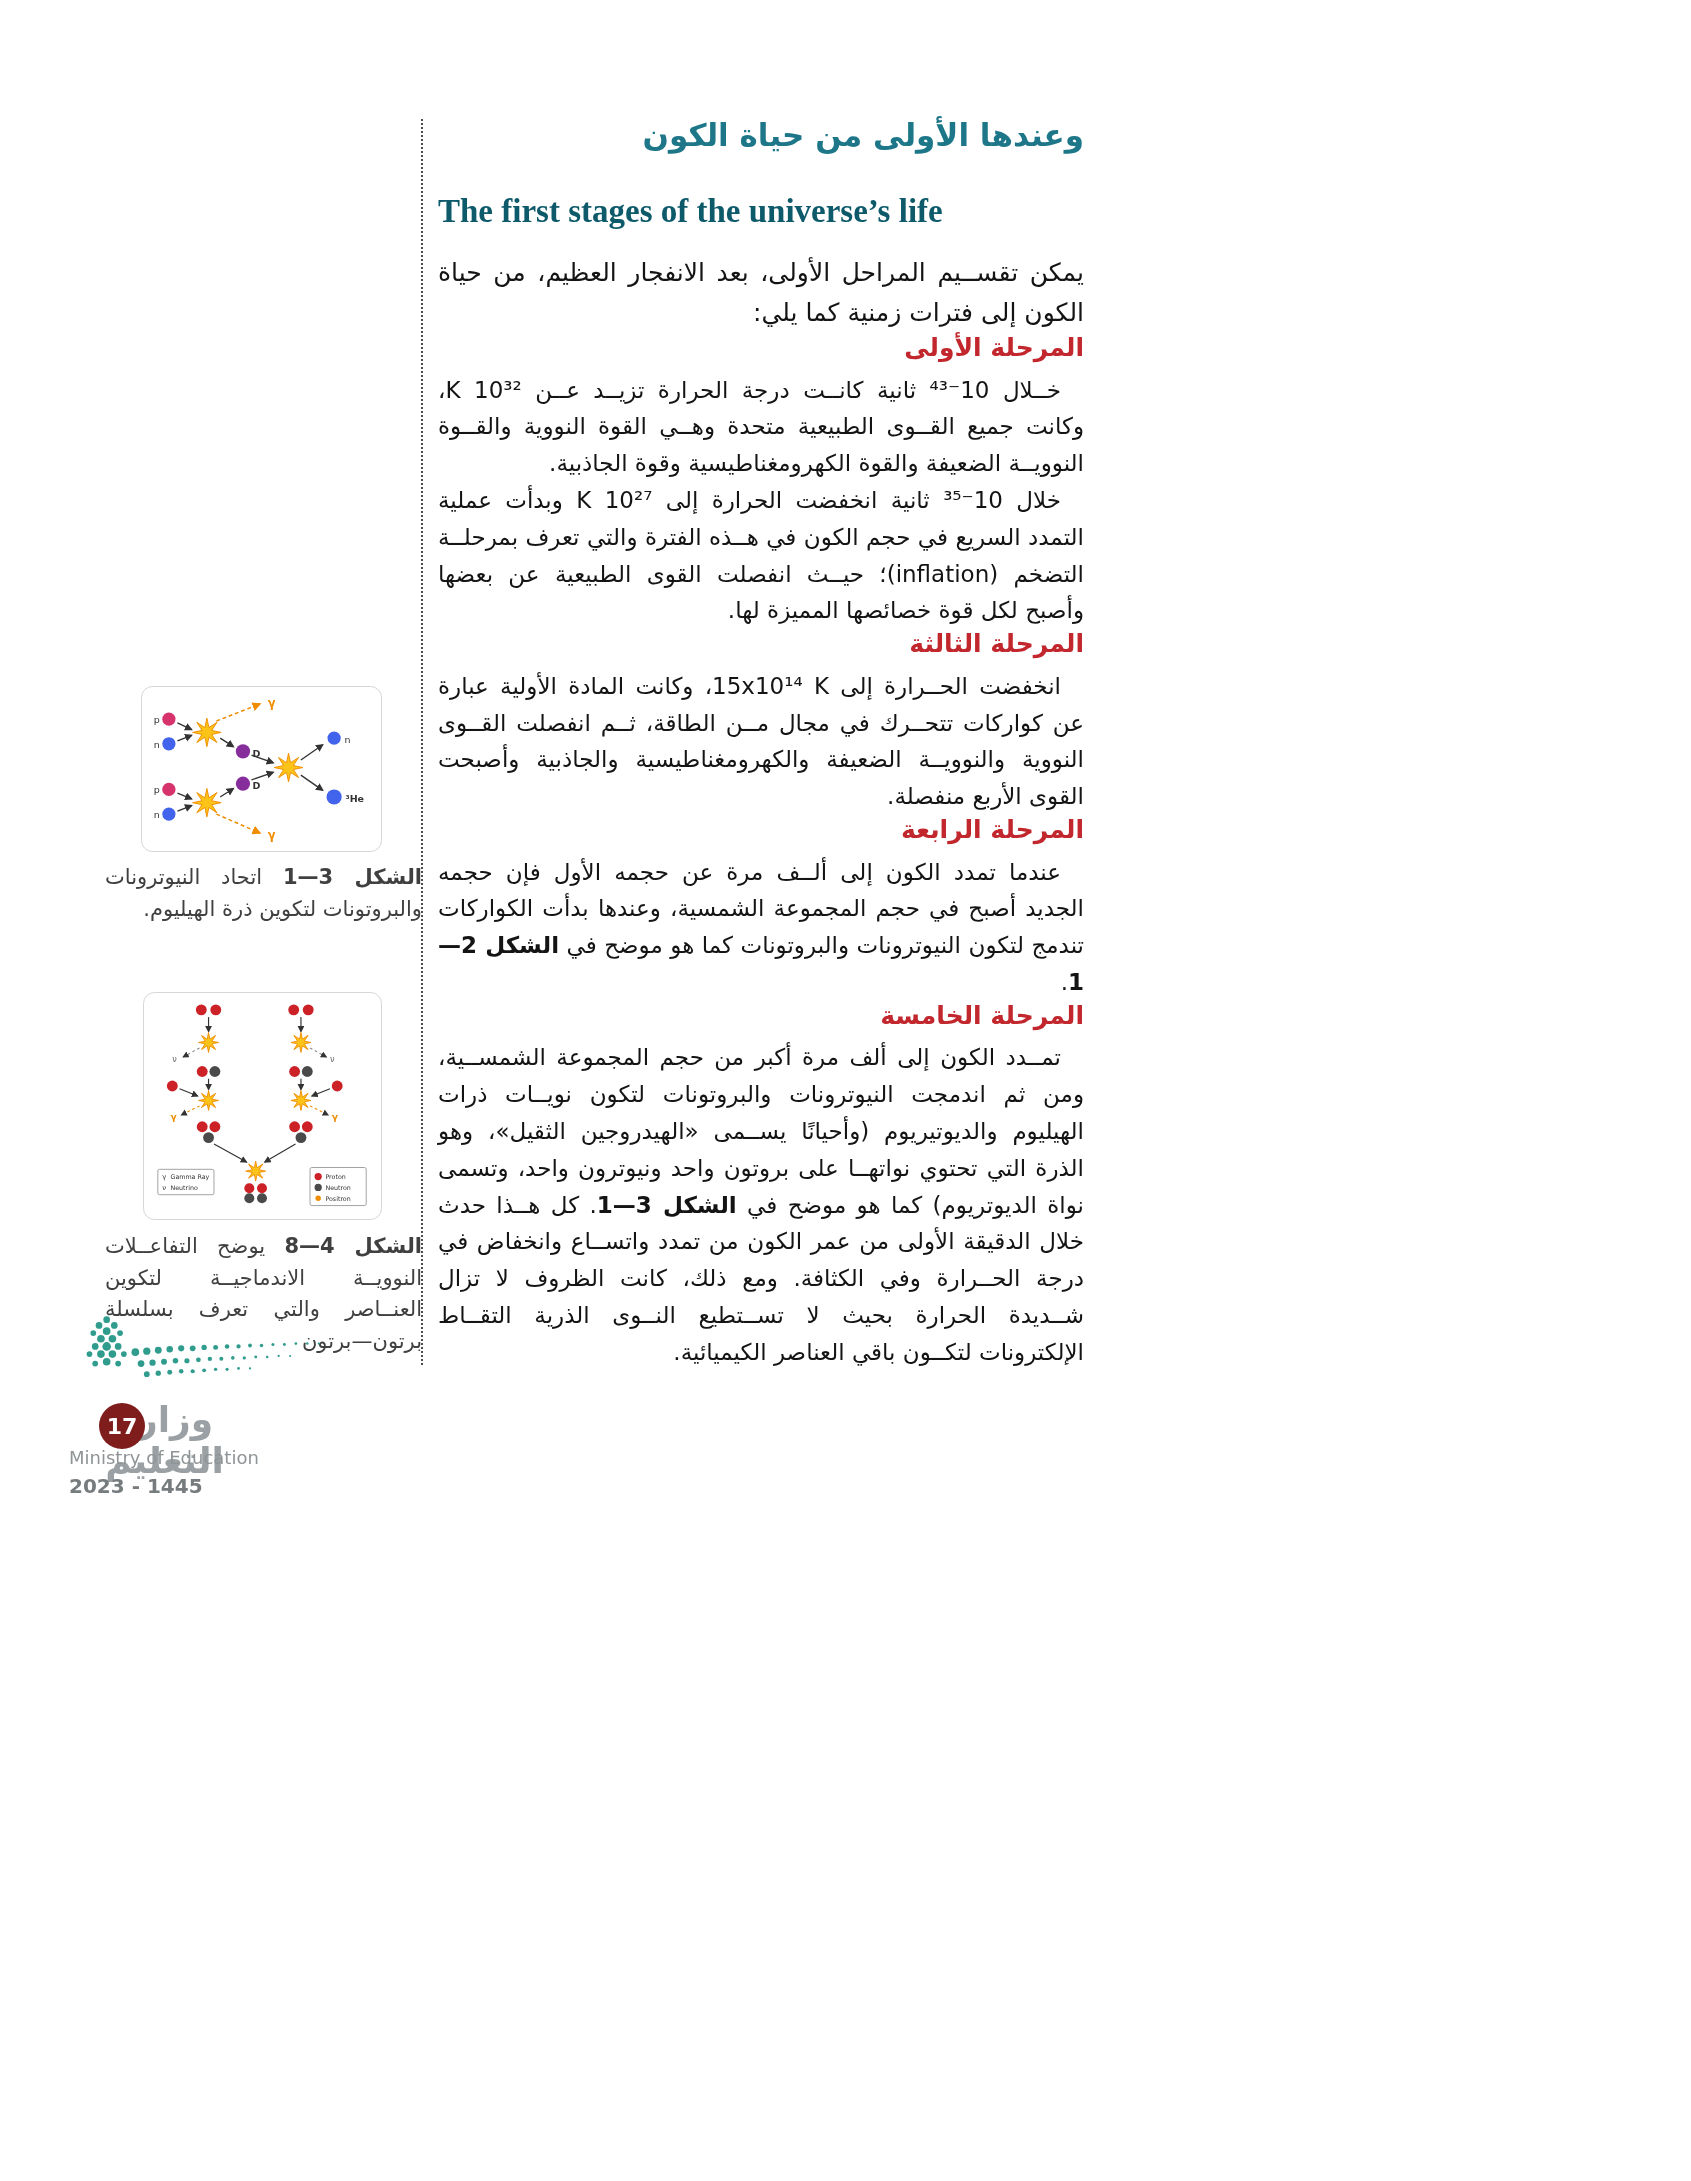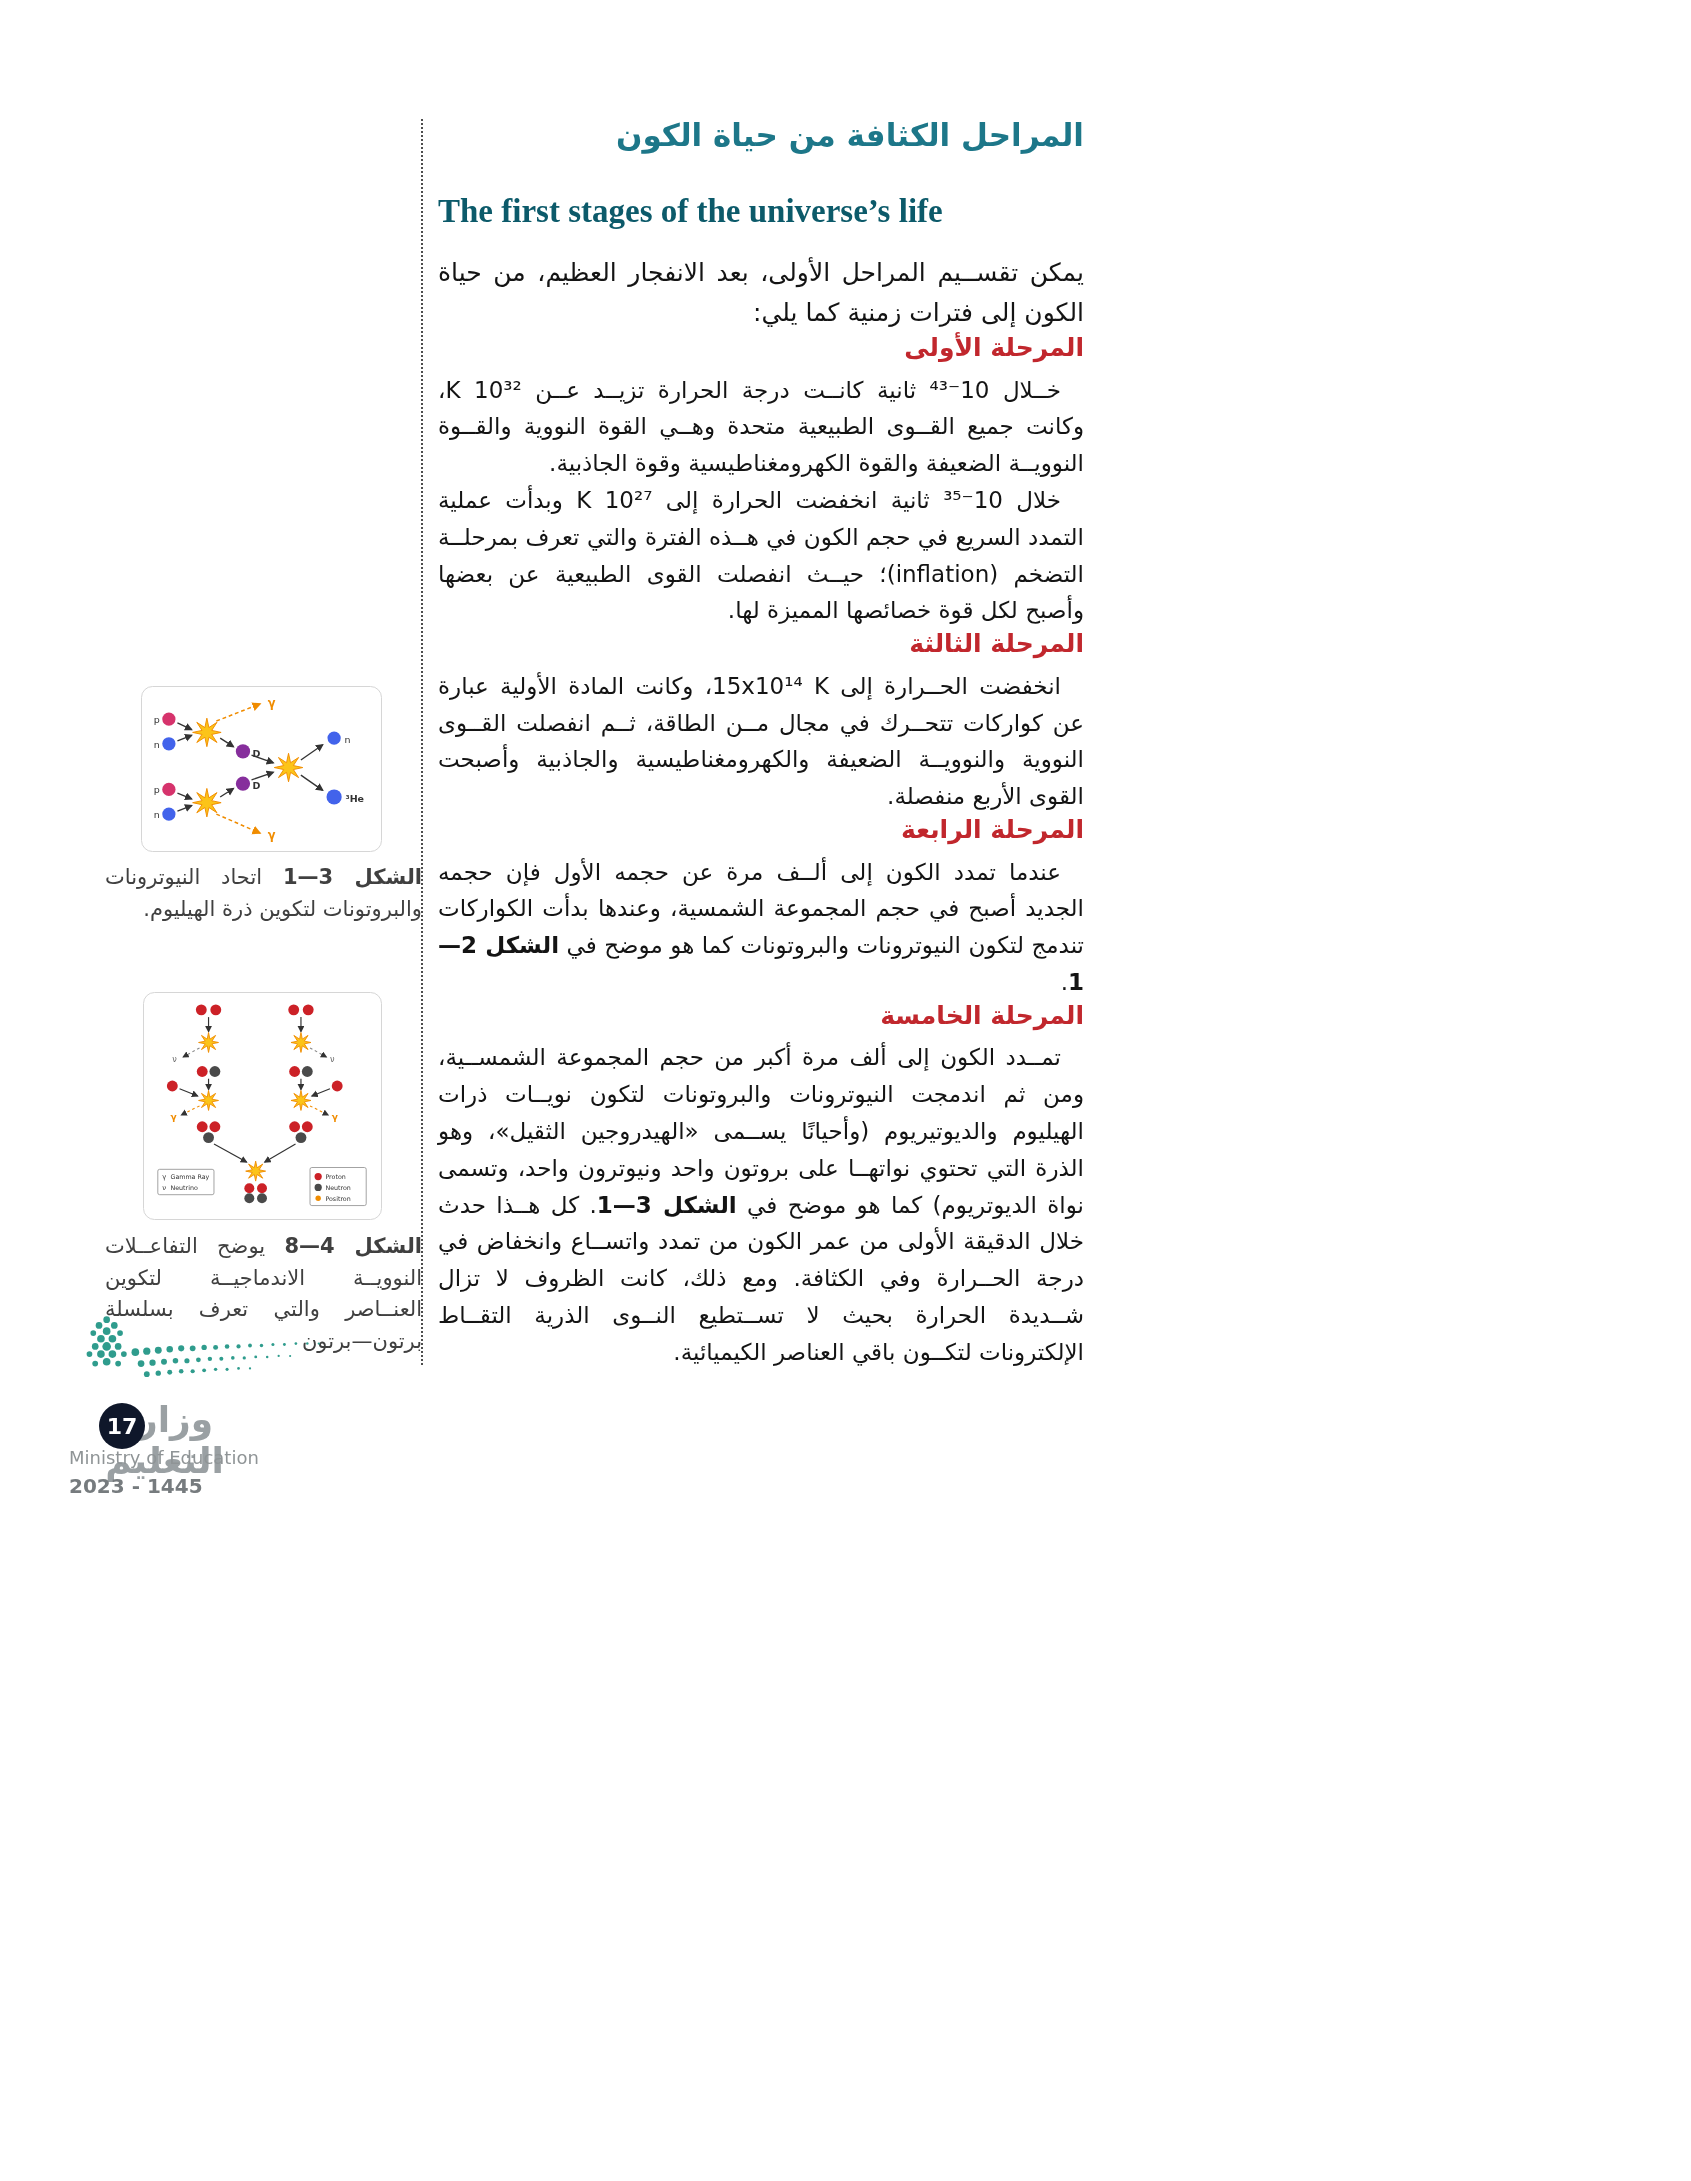--- a/index.html
+++ b/index.html
@@ -25,36 +25,36 @@
 
   .fig-caption { position:absolute; width:317px; direction:rtl; font-size:21px; line-height:1.5;
                  text-align:justify; color:#404040; }
   #fig1-caption { left:105px; top:862px; }
   #fig2-caption { left:105px; top:1231px; }
 
   .logo-dots { position:absolute; left:78px; top:1310px; z-index:1; }
   .wordmark  { position:absolute; left:69px; top:1399px; width:191px; direction:rtl; text-align:center;
                font-size:36px; font-weight:bold; color:#9aa0a3; z-index:2; }
   .badge { position:absolute; left:99px; top:1403px; width:46px; height:46px; border-radius:50%;
-           background:#0f172a; color:#fff; display:flex; align-items:center; justify-content:center;
+           background:#7f1d1d; color:#fff; display:flex; align-items:center; justify-content:center;
            font-size:22px; font-weight:bold; z-index:3; }
   .ministry-en { position:absolute; left:69px; top:1447px; font-size:18px; color:#8f9496; z-index:2; }
   .edition     { position:absolute; left:69px; top:1474px; font-size:20px; color:#767b7e; z-index:2;font-weight:bold; }
 
   svg text { font-family:"DejaVu Sans","Liberation Sans",sans-serif; }
 </style>
 </head>
 <body>
 
 <div class="page">
 
   <div class="divider"></div>
 
   <main class="main-col">
-    <h1 class="title-ar">المراحل الكثافة من حياة الكون</h1>
+    <h1 class="title-ar">وعندها الأولى من حياة الكون</h1>
     <h2 class="title-en">The first stages of the universe’s life</h2>
     <p class="intro">يمكن تقســيم المراحل الأولى، بعد الانفجار العظيم، من حياة الكون إلى فترات زمنية كما يلي:</p>
 
     <section>
       <h3 class="stage-heading">المرحلة الأولى</h3>
       <p class="body-par"><span>خــلال 10⁻⁴³ ثانية كانــت درجة الحرارة تزيــد عــن 10³² K، وكانت جميع القــوى الطبيعية متحدة وهــي القوة النووية والقــوة النوويــة الضعيفة والقوة الكهرومغناطيسية وقوة الجاذبية.</span></p>
     </section>
 
     <section>
       <p class="body-par"><span>خلال 10⁻³⁵ ثانية انخفضت الحرارة إلى 10²⁷ K وبدأت عملية التمدد السريع في حجم الكون في هــذه الفترة والتي تعرف بمرحلــة التضخم (inflation)؛ حيــث انفصلت القوى الطبيعية عن بعضها وأصبح لكل قوة خصائصها المميزة لها.</span></p>

